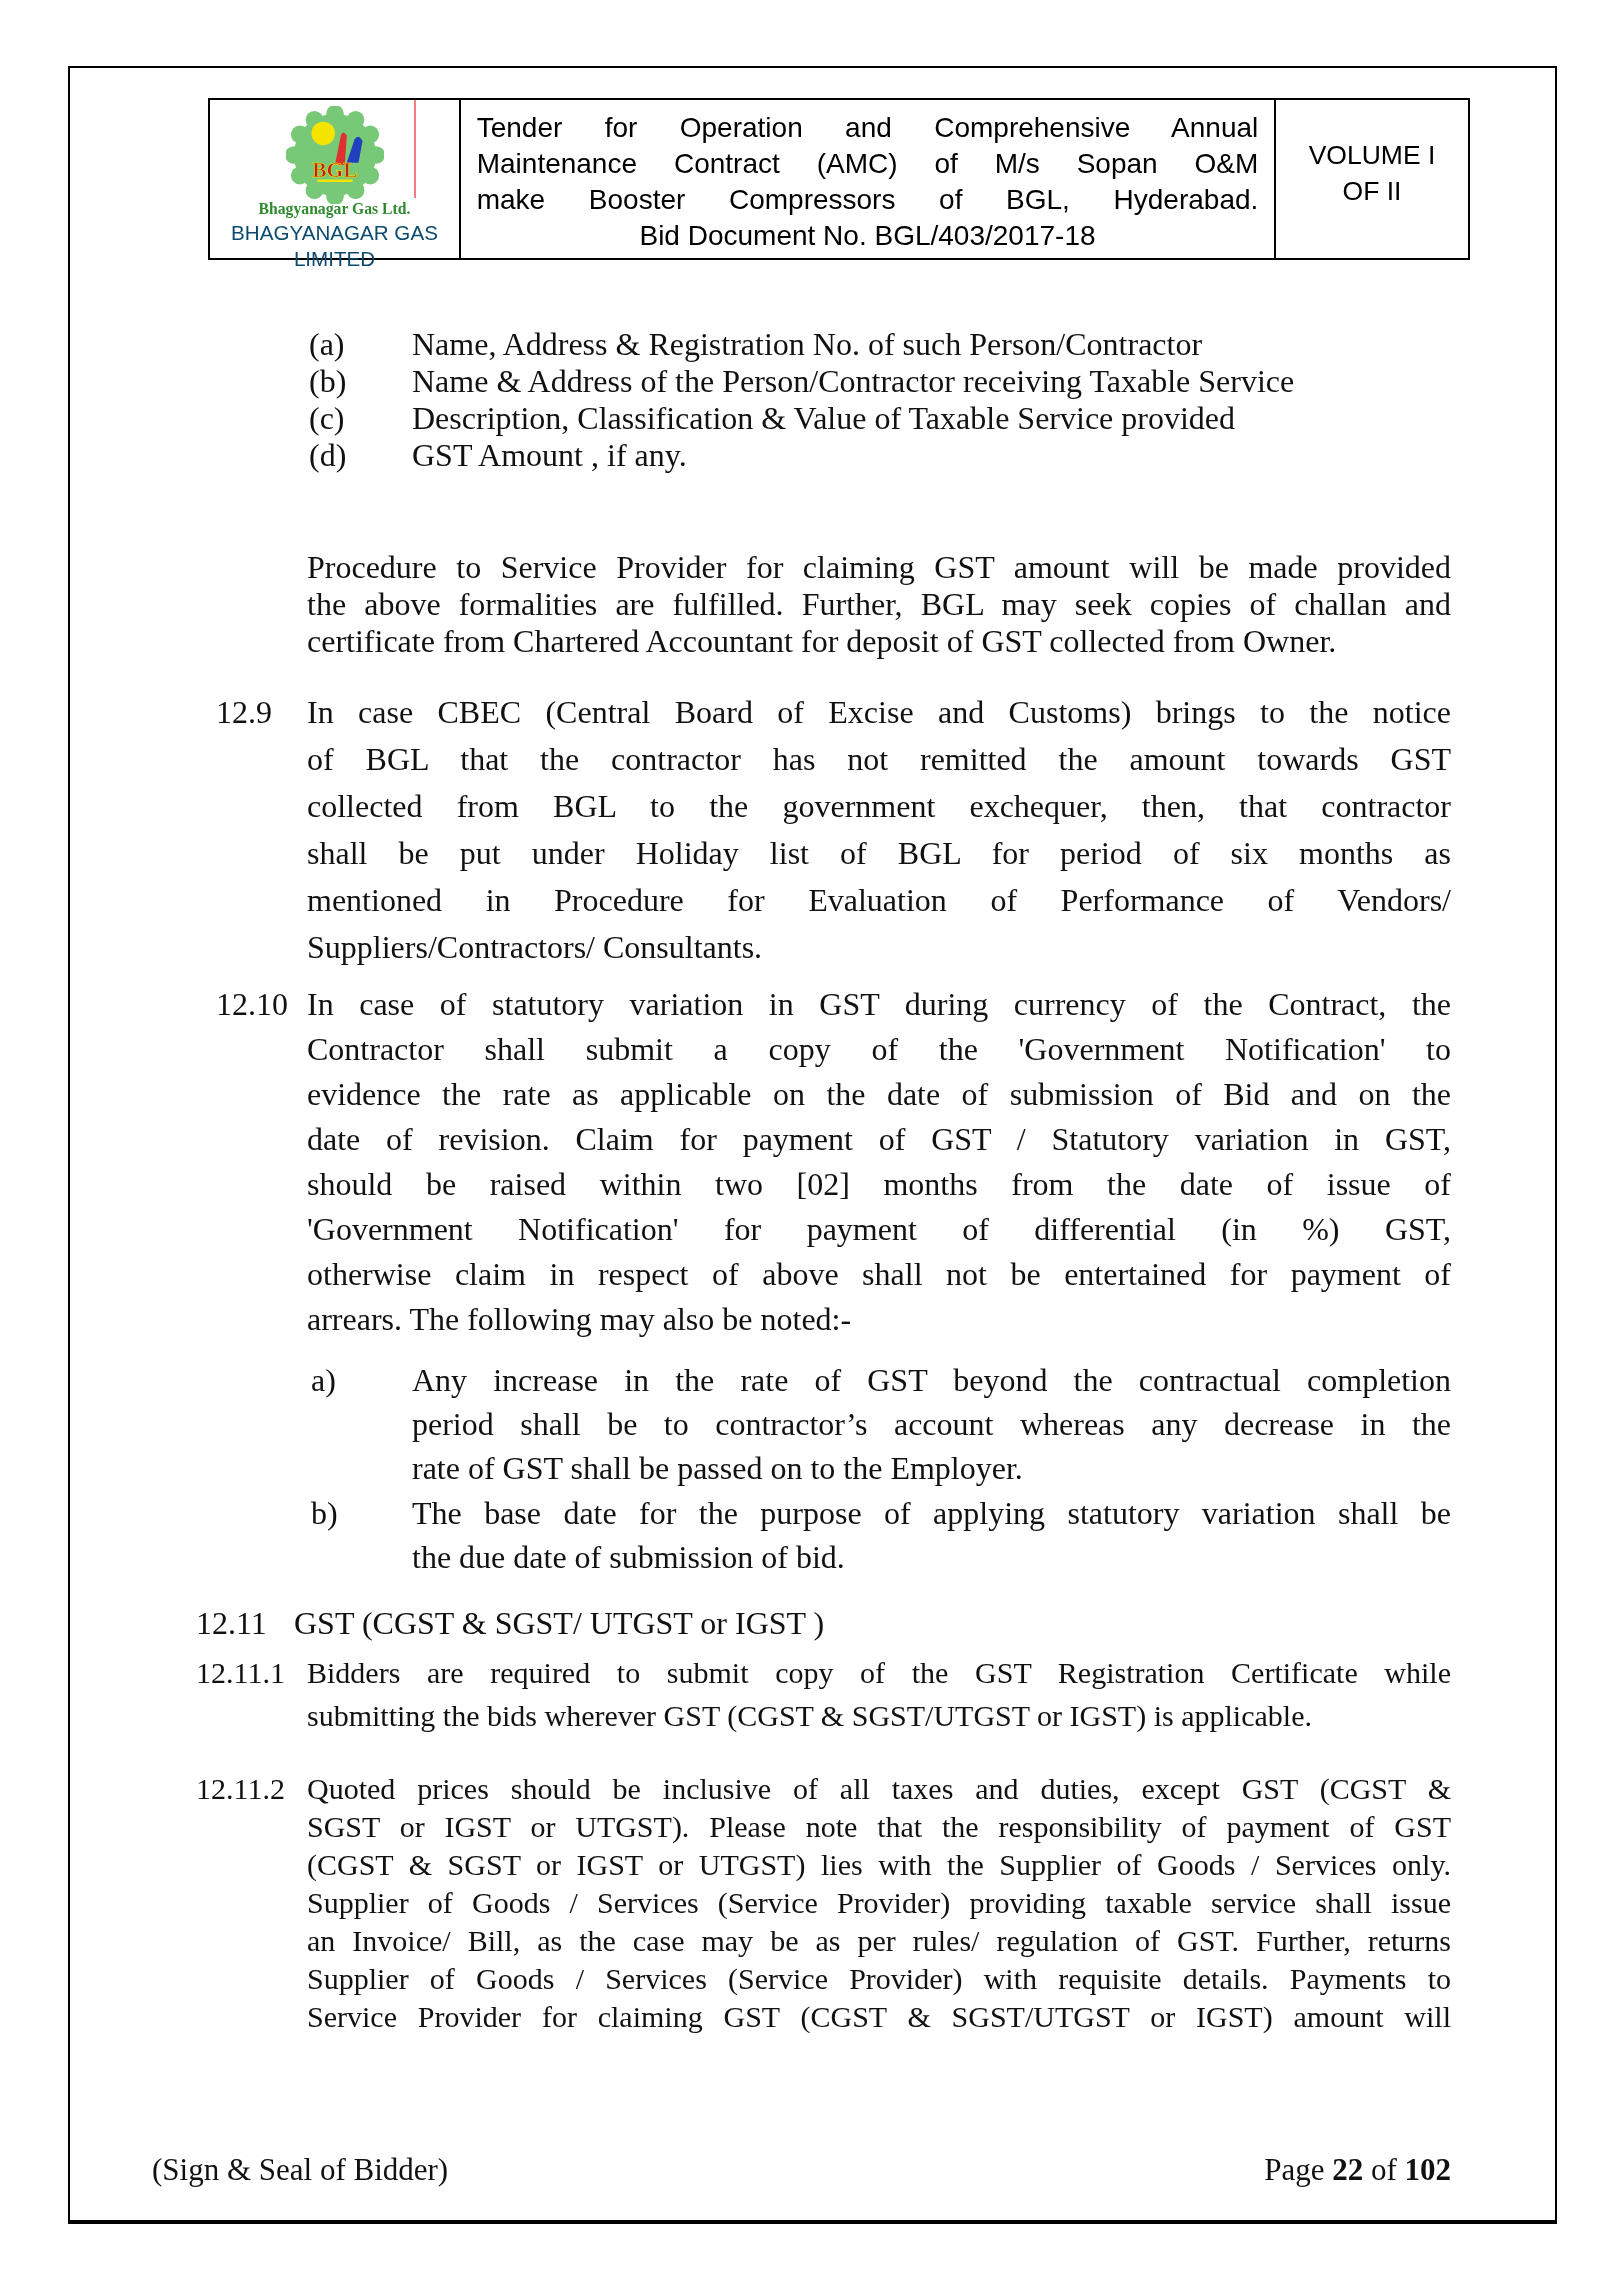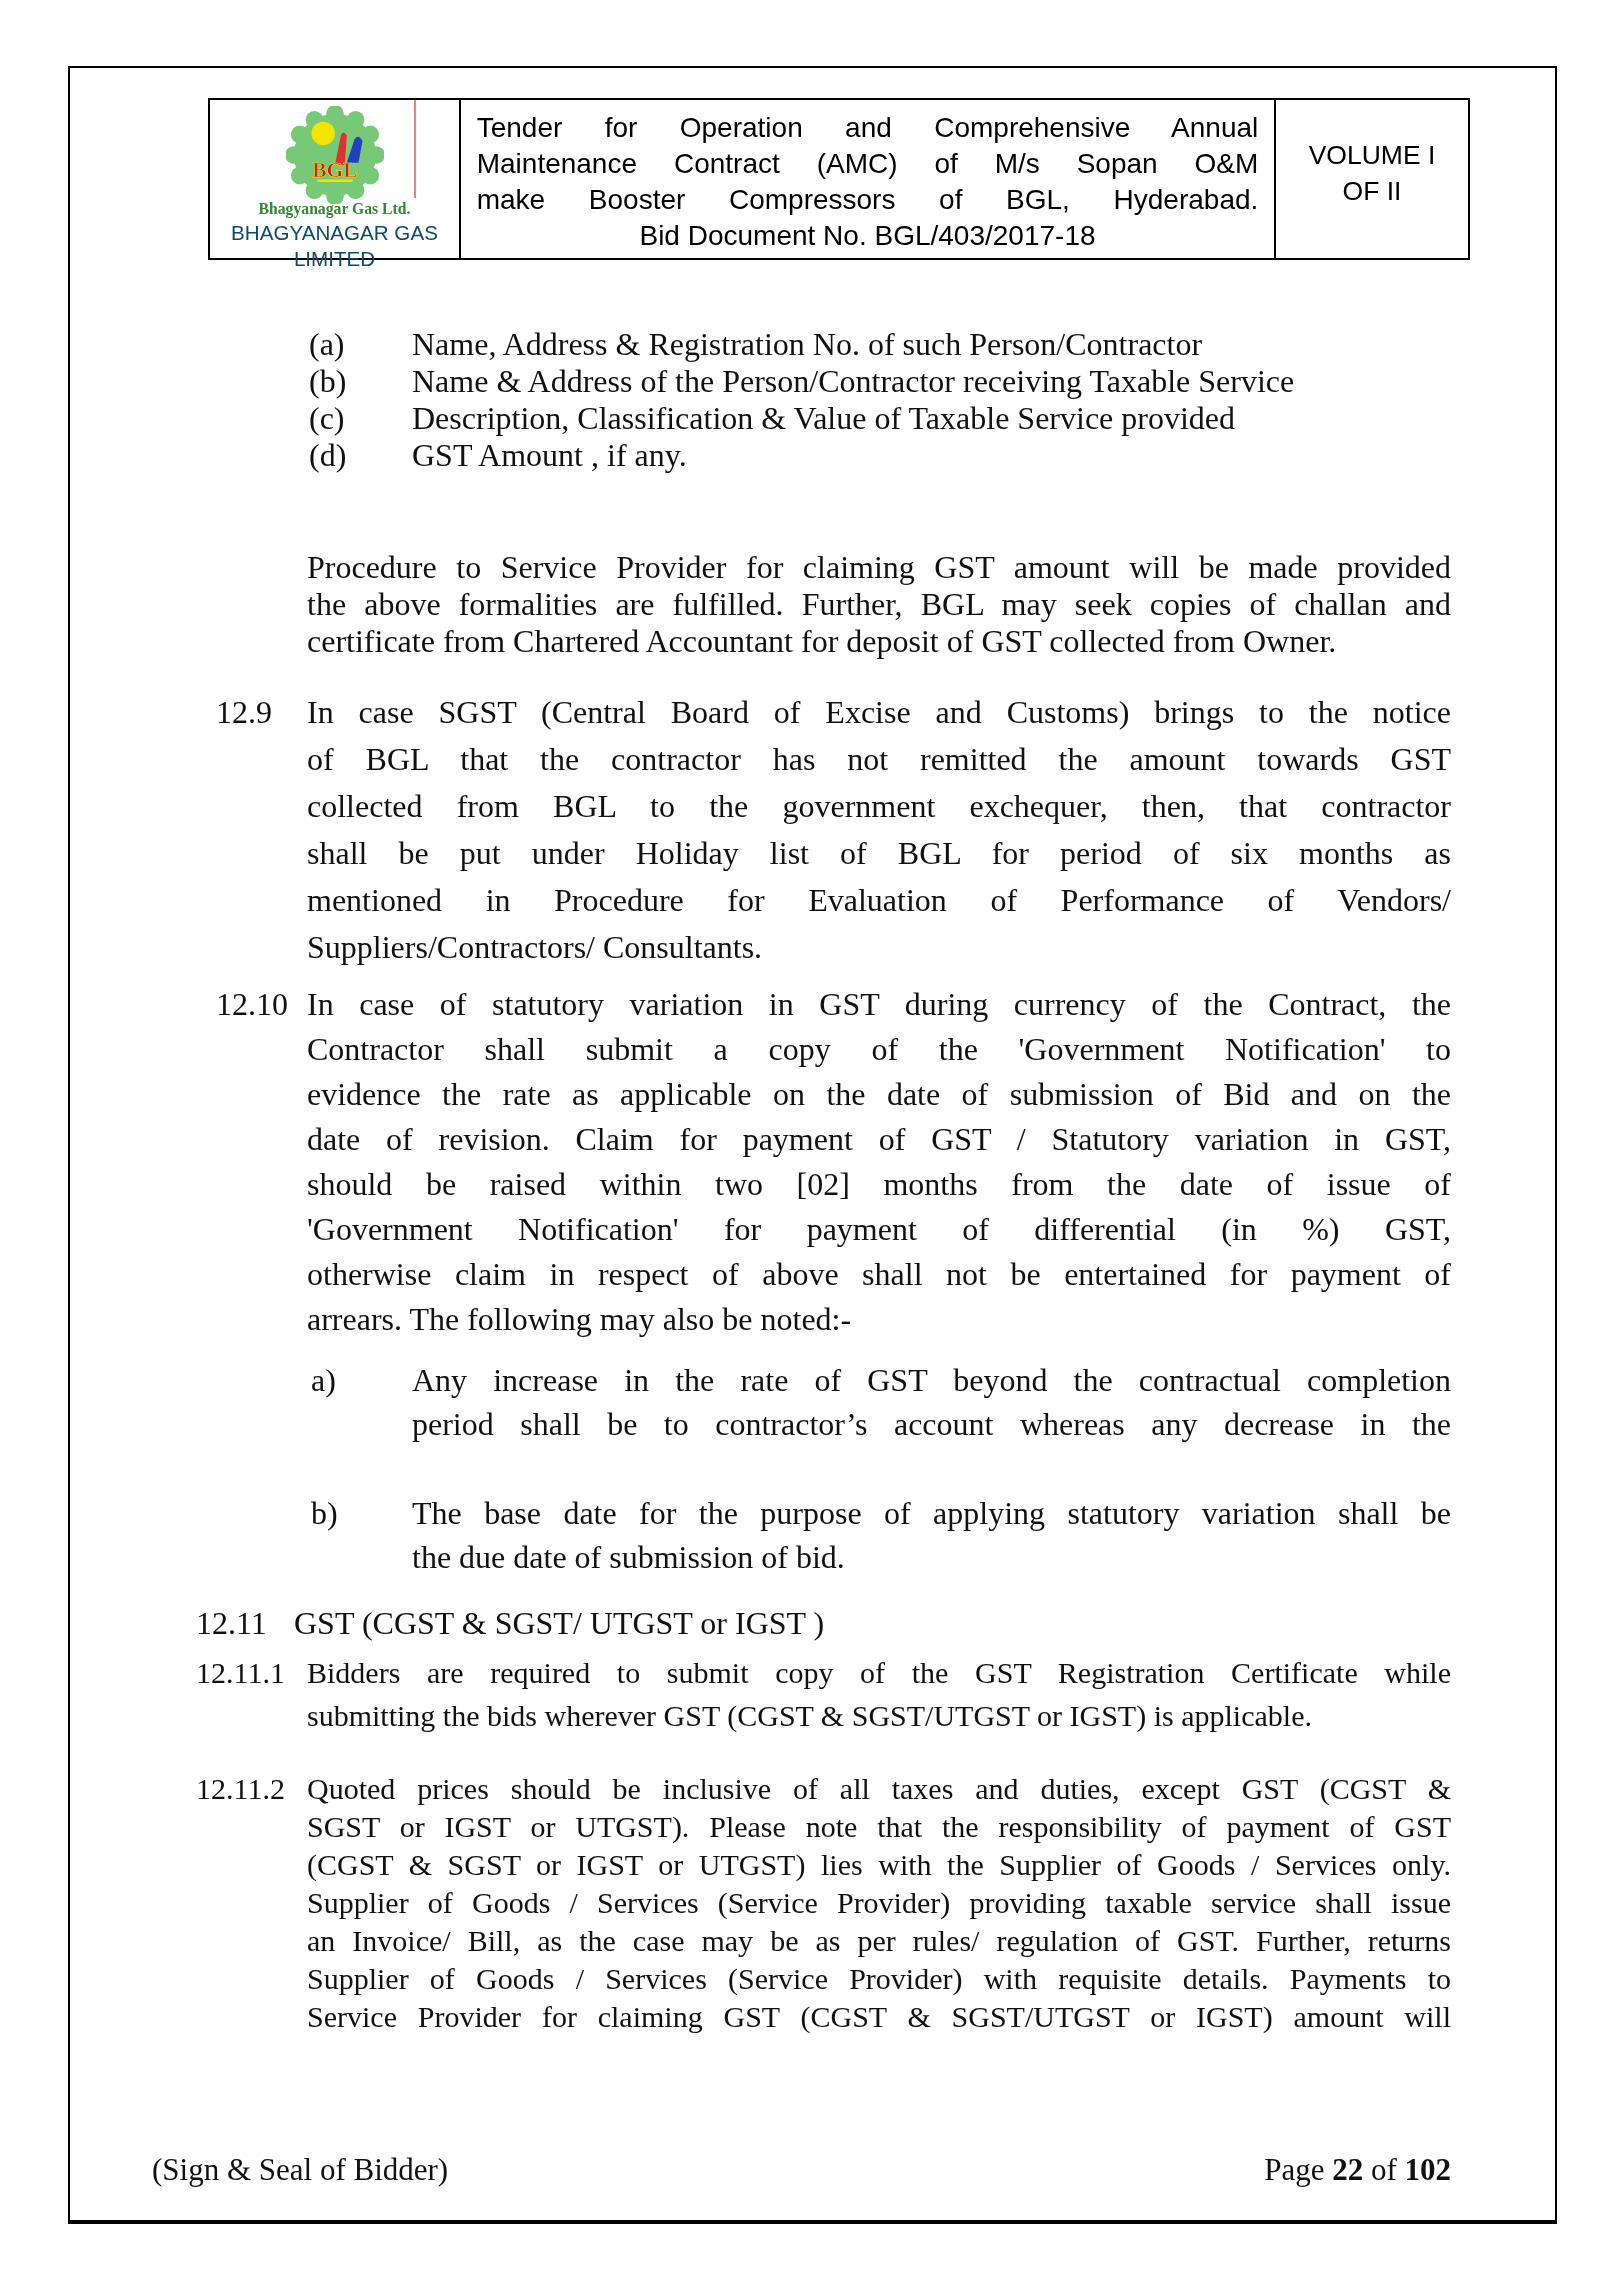--- a/index.html
+++ b/index.html
@@ -157,21 +157,21 @@
 
   <div class="block payments" style="left:307px;width:1144px;">
     <div class="ln jline">Procedure to Service Provider for claiming GST amount will be made provided</div>
     <div class="ln jline">the above formalities are fulfilled. Further, BGL may seek copies of challan and</div>
     <div class="ln lline">certificate from Chartered Accountant for deposit of GST collected from Owner.</div>
   </div>
 
   <div class="sec sec129">
     <div class="num">12.9</div>
     <div class="txt">
-      <div class="ln jline">In case SGST (Central Board of Excise and Customs) brings to the notice</div>
+      <div class="ln jline">In case CBEC (Central Board of Excise and Customs) brings to the notice</div>
       <div class="ln jline">of BGL that the contractor has not remitted the amount towards GST</div>
       <div class="ln jline">collected from BGL to the government exchequer, then, that contractor</div>
       <div class="ln jline">shall be put under Holiday list of BGL for period of six months as</div>
       <div class="ln jline">mentioned in Procedure for Evaluation of Performance of Vendors/</div>
       <div class="ln lline">Suppliers/Contractors/ Consultants.</div>
     </div>
   </div>
 
   <div class="sec sec1210">
     <div class="num">12.10</div>
@@ -185,20 +185,21 @@
       <div class="ln jline">otherwise claim in respect of above shall not be entertained for payment of</div>
       <div class="ln lline">arrears. The following may also be noted:-</div>
     </div>
   </div>
 
   <div class="sub subA">
     <div class="lbl">a)</div>
     <div class="stx">
       <div class="ln jline">Any increase in the rate of GST beyond the contractual completion</div>
       <div class="ln jline">period shall be to contractor’s account whereas any decrease in the</div>
+      <div class="ln lline">rate of GST shall be passed on to the Employer.</div>
     </div>
   </div>
 
   <div class="sub subB">
     <div class="lbl">b)</div>
     <div class="stx">
       <div class="ln jline">The base date for the purpose of applying statutory variation shall be</div>
       <div class="ln lline">the due date of submission of bid.</div>
     </div>
   </div>

